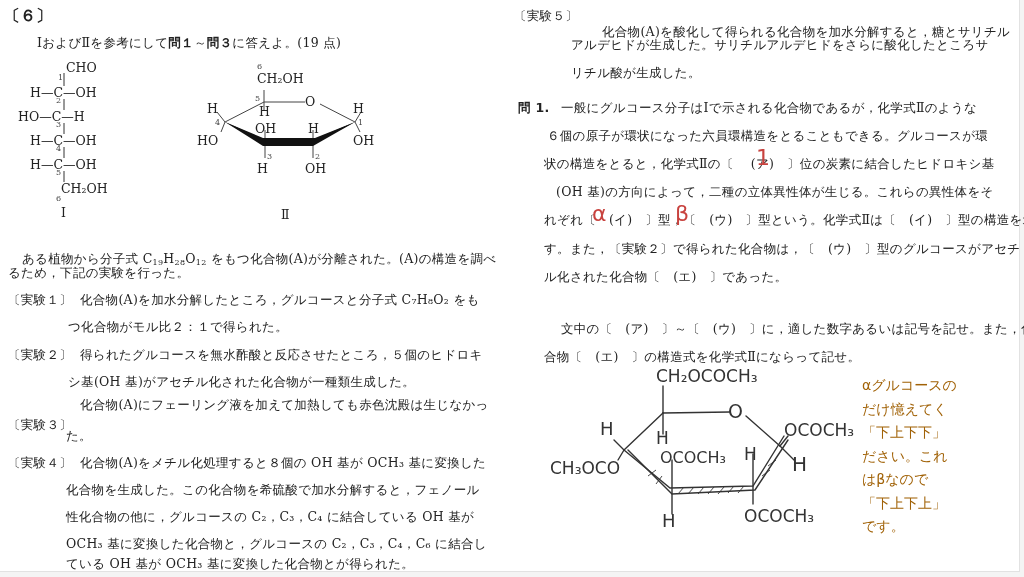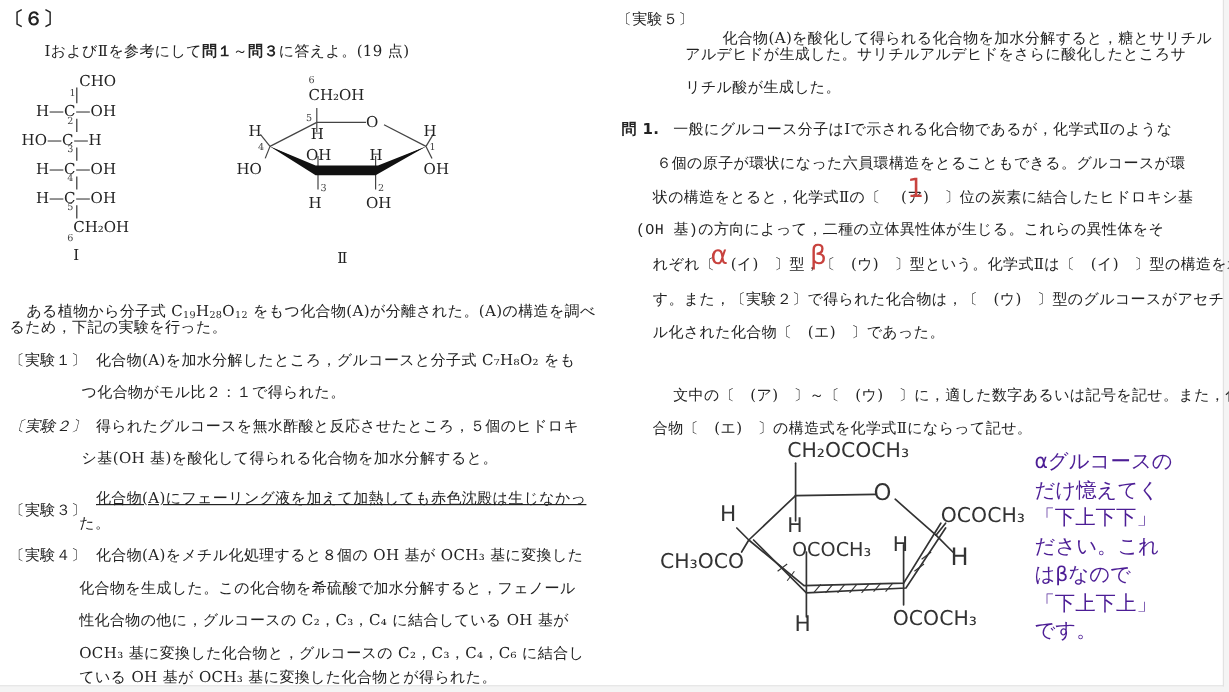--- a/index.html
+++ b/index.html
@@ -11,21 +11,21 @@
   }
   .abs { position: absolute; white-space: nowrap; }
   .txt { font-size: 12.5px; line-height: 14px; letter-spacing: 0.3px; }
   .qnum { font-family: "DejaVu Sans", sans-serif; font-size: 16px; font-weight: bold; }
   .bold { font-weight: bold; }
   sub { font-size: 8px; vertical-align: -2px; }
   .red { color: #c8423e; font-family: "DejaVu Sans", sans-serif; }
   .hw { font-family: "DejaVu Sans", sans-serif; color: #333; }
   .formula { font-size: 12.5px; line-height: 14px; }
   .small { font-size: 8px; color: #444; }
-  .note-line { font-family: "DejaVu Sans", sans-serif; color: #4c1d95; font-size: 17px; line-height: 23.5px; }
+  .note-line { font-family: "DejaVu Sans", sans-serif; color: #a16207; font-size: 14px; line-height: 23.5px; }
 </style>
 </head>
 <body>
 
 <div class="page">
 
   <div class="abs qnum" style="left:4px; top:6px;">〔６〕</div>
   <div class="abs txt" style="left:37px; top:36px;"><span>ⅠおよびⅡを参考にして</span><span class="bold">問１</span><span>～</span><span class="bold">問３</span><span>に答えよ。(19 点)</span></div>
 
   <div class="abs" style="left:14px; top:58px; width:110px; height:170px;">
@@ -91,45 +91,45 @@
     <div class="abs formula" style="left:86px; top:148px;">Ⅱ</div>
   </div>
 
   <div class="abs txt" style="left:22px; top:252px;"><span>ある植物から分子式</span> C<sub>19</sub>H<sub>28</sub>O<sub>12</sub> <span>をもつ化合物(A)が分離された。(A)の構造を調べ</span></div>
   <div class="abs txt" style="left:8px; top:266px;">るため，下記の実験を行った。</div>
 
   <div class="abs txt" style="left:8px; top:293px;">〔実験１〕</div>
   <div class="abs txt" style="left:80px; top:293px;">化合物(A)を加水分解したところ，グルコースと分子式 C₇H₈O₂ をも</div>
   <div class="abs txt" style="left:68px; top:320px;">つ化合物がモル比２：１で得られた。</div>
 
-  <div class="abs txt" style="left:8px; top:348px;font-style:italic;">〔実験２〕</div>
+  <div class="abs txt" style="left:8px; top:348px;">〔実験２〕</div>
   <div class="abs txt" style="left:80px; top:348px;">得られたグルコースを無水酢酸と反応させたところ，５個のヒドロキ</div>
-  <div class="abs txt" style="left:68px; top:375px;">シ基(OH 基)を酸化して得られる化合物を加水分解すると。</div>
+  <div class="abs txt" style="left:68px; top:375px;">シ基(OH 基)がアセチル化された化合物が一種類生成した。</div>
 
   <div class="abs txt" style="left:8px; top:402px;margin-top:16px;">〔実験３〕</div>
-  <div class="abs txt" style="left:80px; top:408px;text-decoration:underline;">化合物(A)にフェーリング液を加えて加熱しても赤色沈殿は生じなかっ</div>
+  <div class="abs txt" style="left:80px; top:398px;">化合物(A)にフェーリング液を加えて加熱しても赤色沈殿は生じなかっ</div>
   <div class="abs txt" style="left:66px; top:429px;">た。</div>
 
   <div class="abs txt" style="left:8px; top:456px;">〔実験４〕</div>
   <div class="abs txt" style="left:80px; top:456px;">化合物(A)をメチル化処理すると８個の OH 基が OCH₃ 基に変換した</div>
   <div class="abs txt" style="left:66px; top:483px;text-align:center;">化合物を生成した。この化合物を希硫酸で加水分解すると，フェノール</div>
   <div class="abs txt" style="left:66px; top:510px;">性化合物の他に，グルコースの C₂，C₃，C₄ に結合している OH 基が</div>
   <div class="abs txt" style="left:66px; top:537px;">OCH₃ 基に変換した化合物と，グルコースの C₂，C₃，C₄，C₆ に結合し</div>
   <div class="abs txt" style="left:66px; top:557px;">ている OH 基が OCH₃ 基に変換した化合物とが得られた。</div>
 
   <div class="abs txt" style="left:514px; top:9px;">〔実験５〕</div>
   <div class="abs txt" style="left:586px; top:25px;margin-left:16px;">化合物(A)を酸化して得られる化合物を加水分解すると，糖とサリチル</div>
   <div class="abs txt" style="left:571px; top:38px;">アルデヒドが生成した。サリチルアルデヒドをさらに酸化したところサ</div>
   <div class="abs txt" style="left:571px; top:66px;">リチル酸が生成した。</div>
 
   <div class="abs txt bold" style="left:518px; top:101px; font-family:'DejaVu Sans',sans-serif;">問 1.</div>
   <div class="abs txt" style="left:561px; top:101px;">一般にグルコース分子はⅠで示される化合物であるが，化学式Ⅱのような</div>
   <div class="abs txt" style="left:547px; top:129px;">６個の原子が環状になった六員環構造をとることもできる。グルコースが環</div>
   <div class="abs txt" style="left:544px; top:157px;">状の構造をとると，化学式Ⅱの〔　 (ア)　〕位の炭素に結合したヒドロキシ基</div>
-  <div class="abs txt" style="left:530px; top:185px;font-family:Liberation Mono, monospace;">(OH 基)の方向によって，二種の立体異性体が生じる。これらの異性体をそ</div>
+  <div class="abs txt" style="left:556px; top:185px;">(OH 基)の方向によって，二種の立体異性体が生じる。これらの異性体をそ</div>
   <div class="abs txt" style="left:544px; top:213px;">れぞれ〔　(イ)　〕型，〔　(ウ)　〕型という。化学式Ⅱは〔　(イ)　〕型の構造を示</div>
   <div class="abs txt" style="left:544px; top:242px;">す。また，〔実験２〕で得られた化合物は，〔　(ウ)　〕型のグルコースがアセチ</div>
   <div class="abs txt" style="left:544px; top:270px;">ル化された化合物〔　(エ)　〕であった。</div>
 
   <div class="abs txt" style="left:561px; top:322px;">文中の〔　(ア)　〕～〔　(ウ)　〕に，適した数字あるいは記号を記せ。また，化</div>
   <div class="abs txt" style="left:544px; top:350px;">合物〔　(エ)　〕の構造式を化学式Ⅱにならって記せ。</div>
 
   <div class="abs red" style="left:756px; top:145px; font-size:22px;">1</div>
   <div class="abs red" style="left:592px; top:201px; font-size:22px;">α</div>
   <div class="abs red" style="left:675px; top:201px; font-size:22px;">β</div>

